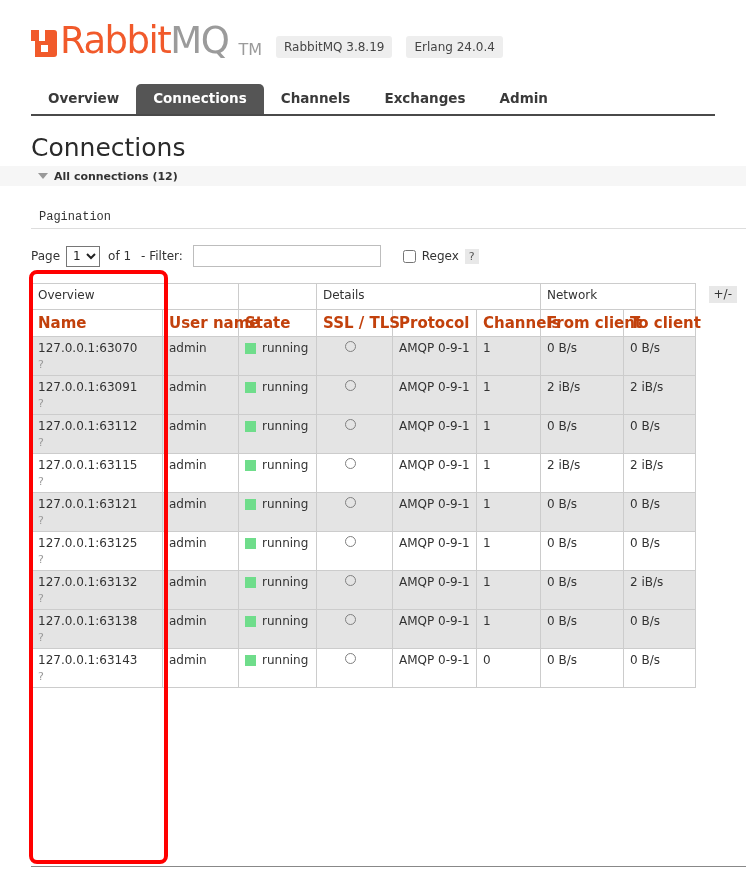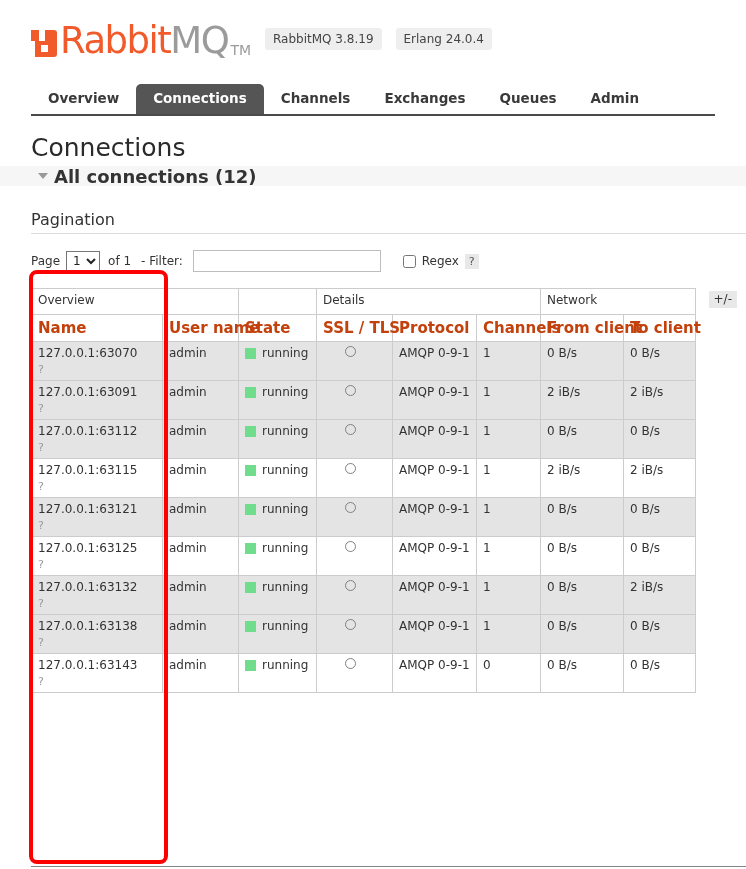--- a/index.html
+++ b/index.html
@@ -14,21 +14,21 @@
     font-size: 12px;
     color: #333333;
     overflow: hidden;
     position: relative;
   }
 
   
   #header {
     padding: 20px 0 0 31px;
     display: flex;
-    align-items: center;
+    align-items: flex-end;
   }
   .logo-wrap {
     display: flex;
     align-items: flex-end;
     height: 40px;
   }
   .logo-mark {
     width: 26px;
     height: 27px;
     position: relative;
@@ -70,23 +70,23 @@
   }
   .logo-mq {
     font-family: "DejaVu Sans", "Liberation Sans", sans-serif;
     font-size: 37px;
     color: #9b9b9b;
     letter-spacing: -1.5px;
     line-height: 38px;
     font-weight: 400;
   }
   .logo-tm {
-    font-size: 14px;
+    font-size: 16px;
     color: #9b9b9b;
-    margin-left: 2px;
+    margin-left: 10px;
     margin-bottom: 5px;
     line-height: 10px;
   }
   .badge {
     background: #eeeeee;
     color: #444444;
     font-size: 12px;
     padding: 4px 8px;
     border-radius: 3px;
     margin-left: 14px;
@@ -125,41 +125,42 @@
     font-weight: 400;
     margin: 18px 0 4px 31px;
     line-height: 28px;
   }
   #section-bar {
     background: #f6f6f6;
     height: 20px;
     display: flex;
     align-items: center;
     padding-left: 38px;
-    font-size: 18px;
+    font-size: 11px;
     font-weight: bold;
     color: #333333;
     position: relative;
     margin-bottom: 24px;
   }
   #section-bar .caret {
     position: absolute;
     left: 38px;
     width: 0; height: 0;
     border-left: 5px solid transparent;
     border-right: 5px solid transparent;
     border-top: 6px solid #999999;
   }
   #section-bar .label { margin-left: 16px; }
 
   
   #pagination-label {
-    margin-left: 31px;
-    font-size: 16px;
-    color: #333333;
+    margin-left: 39px;
+    font-size: 12px;
+    color: #333333;
+    font-family: Liberation Mono, monospace;
   }
   #pagination-rule {
     margin: 4px 0 0 31px;
     width: 715px;
     border-top: 1px solid #dddddd;
   }
   #pagination-row {
     margin: 16px 0 0 31px;
     display: flex;
     align-items: center;
@@ -322,21 +323,20 @@
     <span class="badge">RabbitMQ 3.8.19</span>
     <span class="badge">Erlang 24.0.4</span>
   </div>
 </div>
 
 <div id="nav">
   <div class="tab">Overview</div>
   <div class="tab active">Connections</div>
   <div class="tab">Channels</div>
   <div class="tab">Exchanges</div>
-  <div class="tab">Queues</div>
   <div class="tab">Admin</div>
 </div>
 
 <h1 id="page-title">Connections</h1>
 
 <div id="section-bar">
   <span class="caret"></span>
   <span class="label">All connections (12)</span>
 </div>
 

